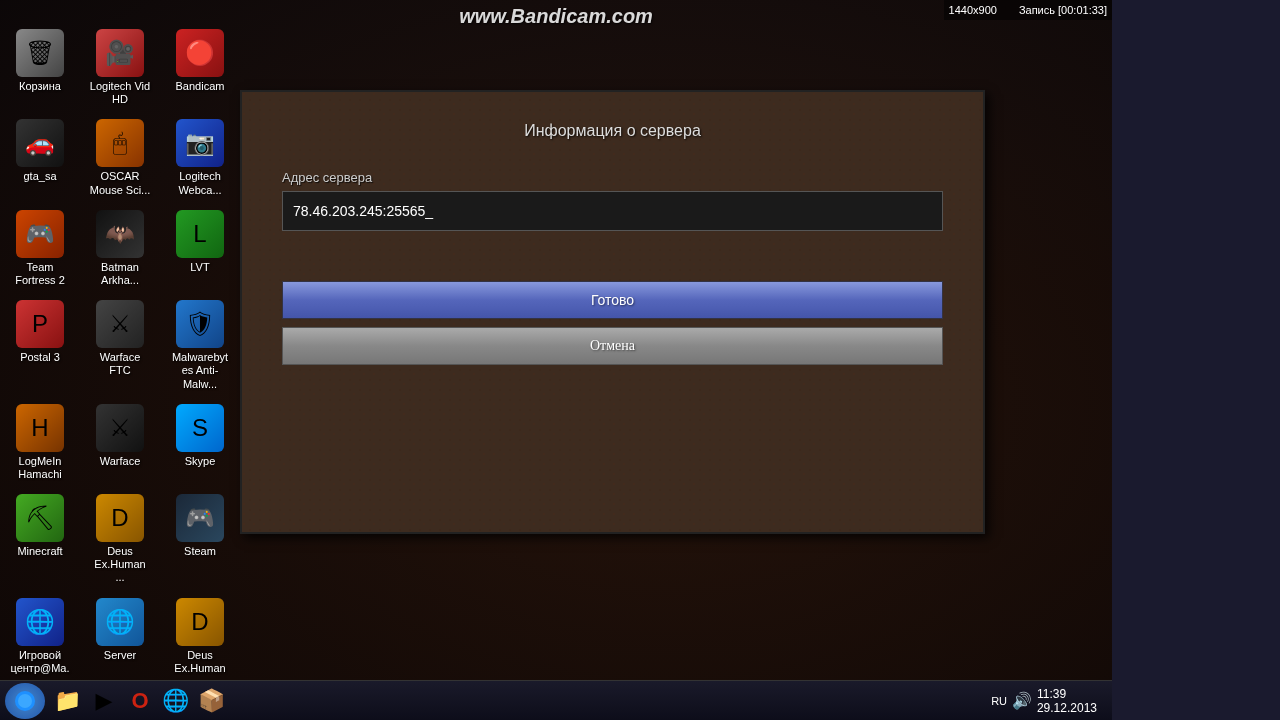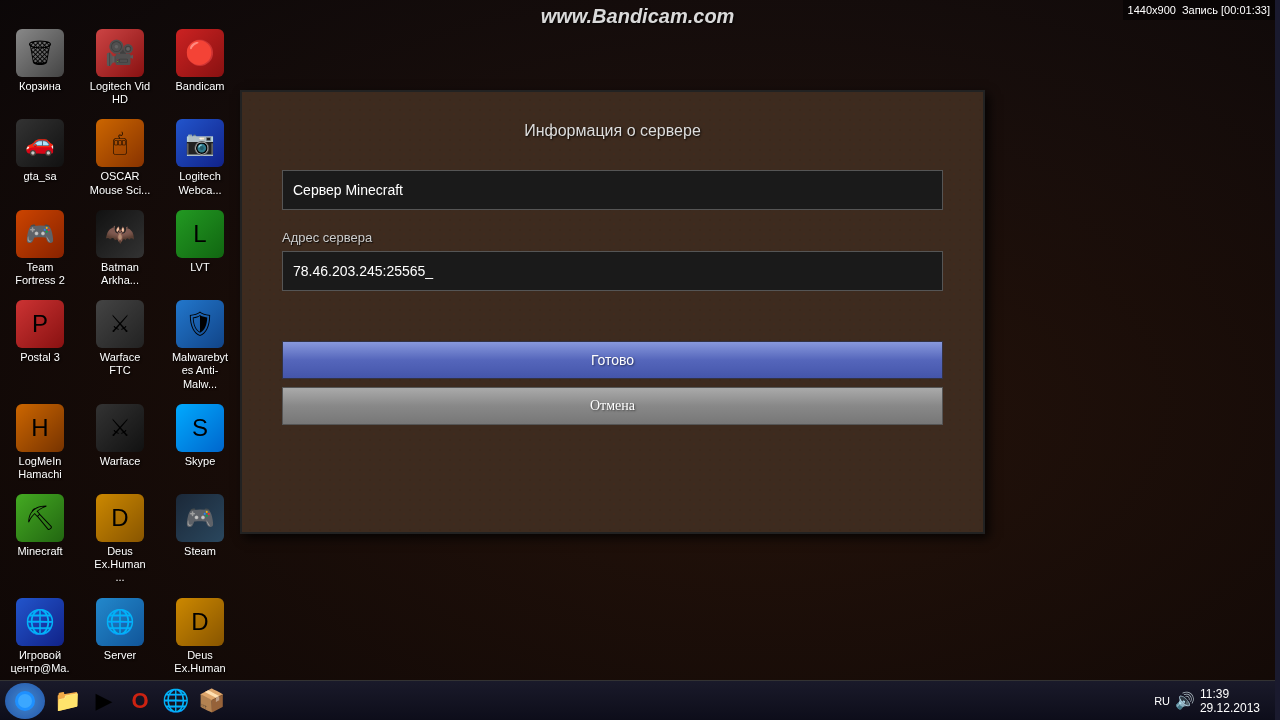--- a/index.html
+++ b/index.html
@@ -7,21 +7,21 @@
       width: 1280px;
       height: 720px;
       overflow: hidden;
       font-family: Arial, sans-serif;
       position: relative;
       background: #1a1a2e;
     }
 
     
     #desktop {
-      width: 1275px;
+      width: 1112px;
       height: 720px;
       background: linear-gradient(180deg, #2c2c3a 0%, #1a1010 40%, #0d0808 100%);
       position: relative;
       overflow: hidden;
     }
 
     
     #desktop::before {
       content: '';
       position: absolute;
@@ -50,21 +50,21 @@
       top: 0;
       right: 0;
       height: 20px;
       background: rgba(0,0,0,0.5);
       display: flex;
       align-items: center;
       padding: 0 5px;
       color: white;
       font-size: 11px;
       z-index: 10;
-      gap: 6px;
+      gap: 22px;
     }
 
     
     #taskbar {
       position: absolute;
       bottom: 0;
       left: 0;
       right: 0;
       height: 40px;
       background: linear-gradient(180deg, #1a1a2a 0%, #0d0d1a 100%);
@@ -404,23 +404,22 @@
       <div class="desktop-icon">
         <div class="icon-img icon-saints">S</div>
       </div>
       <div class="desktop-icon">
         <div class="icon-img icon-aim">H</div>
       </div>
     </div>
 
   <div id="minecraft-dialog">
     <div id="dialog-body">
-      <div id="dialog-heading">Информация о сервере</div>
-
-      <input class="form-input" type="text" value="Сервер Minecraft" style="">
+      <div id="dialog-heading">Информация о сервера</div>
+
 
       <label class="form-label">Адрес сервера</label>
       <input class="form-input" type="text" value="78.46.203.245:25565_" style="">
 
       <div style="height: 30px;"></div>
 
       <button class="btn-done">Готово</button>
       <button class="btn-cancel">Отмена</button>
     </div>
   </div>

